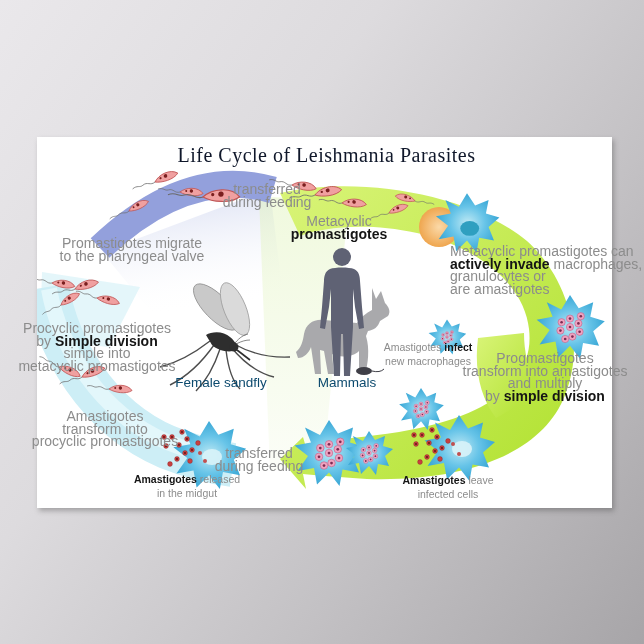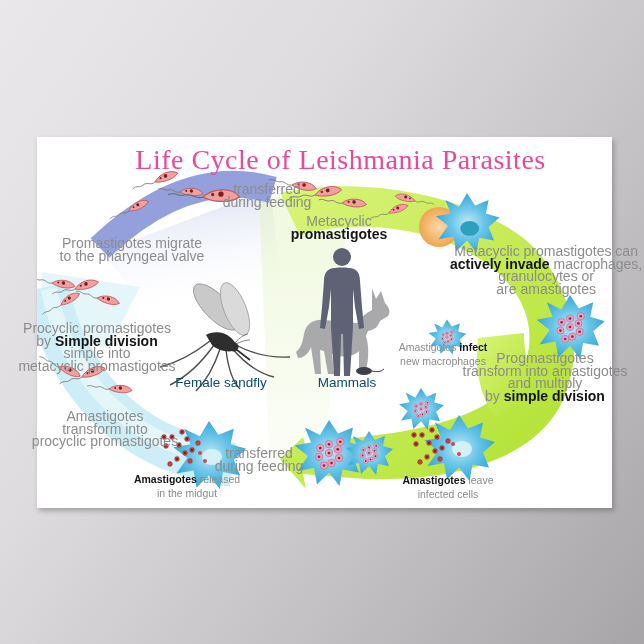--- a/index.html
+++ b/index.html
@@ -7,28 +7,28 @@
     position:relative;width:644px;height:644px;overflow:hidden;
     background:linear-gradient(125deg,#eae8eb 0%,#ddDBde 35%,#c3c1c4 68%,#a7a5a8 100%);
     font-family:"Liberation Sans",sans-serif;
   }
   .poster{
     position:absolute;left:37px;top:137px;width:575px;height:371px;
     background:#ffffff;box-shadow:2px 3px 5px rgba(60,60,60,.35);
   }
   .poster svg{position:absolute;left:0;top:0;}
   .title{
-    position:absolute;top:7px;left:16px;width:100%;text-align:center;
-    font-family:"Liberation Serif",serif;font-size:28px;color:#ec4899;letter-spacing:.5px;
+    position:absolute;top:7px;left:2px;width:100%;text-align:center;
+    font-family:"Liberation Serif",serif;font-size:20px;color:#0f172a;letter-spacing:.5px;
   }
   .lbl{
     position:absolute;transform:translateX(-50%);text-align:center;
     font-size:14px;line-height:12.5px;color:#8c8c8c;white-space:nowrap;z-index:5;
   }
-  .lbl.la{transform:none;text-align:center;}
+  .lbl.la{transform:none;text-align:left;}
   .lbl .b{color:#151515;font-weight:bold;}
   .lbl.big{font-size:13.5px;color:#0c4a6e;line-height:15px;}
   .lbl.md{font-size:10.5px;line-height:13.5px;}
 </style>
 </head>
 <body>
 
 <div class="stage">
   <div class="poster">
 
@@ -267,21 +267,21 @@
       <div>are amastigotes</div>
     </div>
 
     <div class="lbl" style="left:60px;top:185px;">
       <div>Procyclic promastigotes</div>
       <div><span>by </span><span class="b">Simple division</span></div>
       <div>simple into</div>
       <div>metacyclic promastigotes</div>
     </div>
 
-    <div class="lbl md" style="left:406px;top:204px;text-align:center;">
+    <div class="lbl md" style="left:391px;top:204px;text-align:center;">
       <div><span>Amastigotes </span><span class="b">infect</span></div>
       <div>new macrophages</div>
     </div>
 
     <div class="lbl" style="left:508px;top:215px;">
       <div>Progmastigotes</div>
       <div>transform into amastigotes</div>
       <div>and multiply</div>
       <div><span>by </span><span class="b">simple division</span></div>
     </div>

